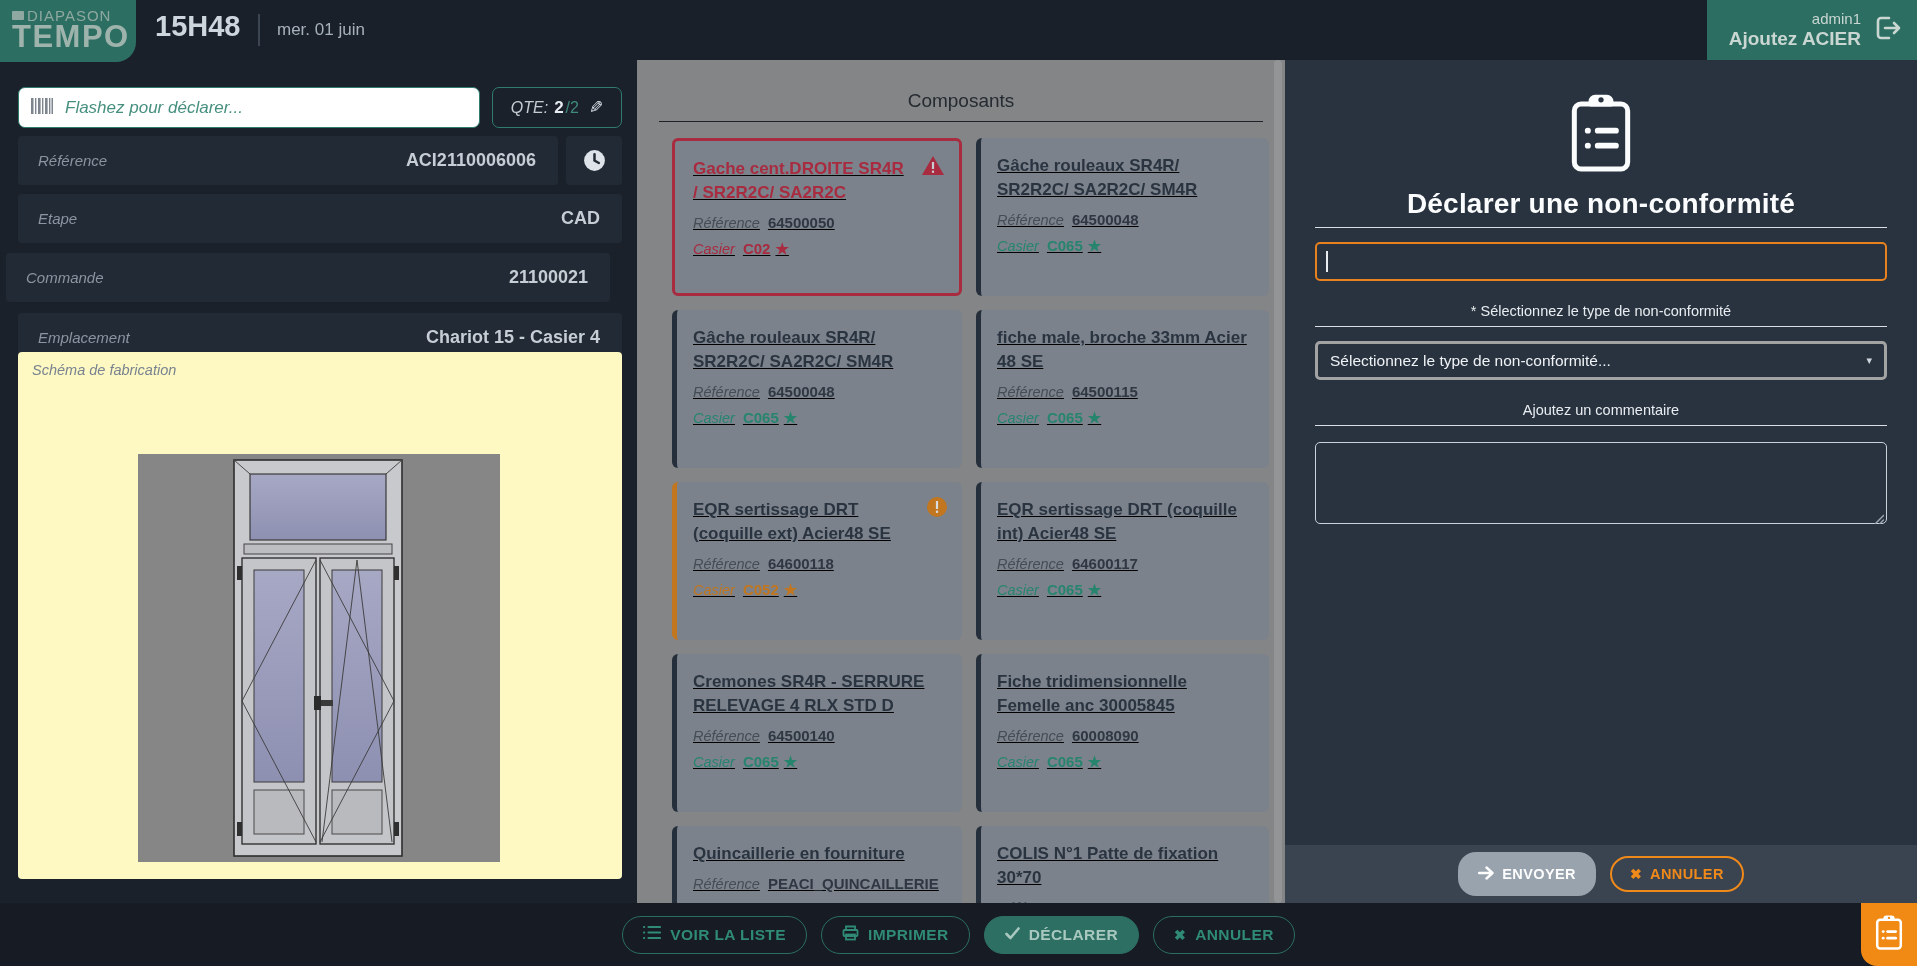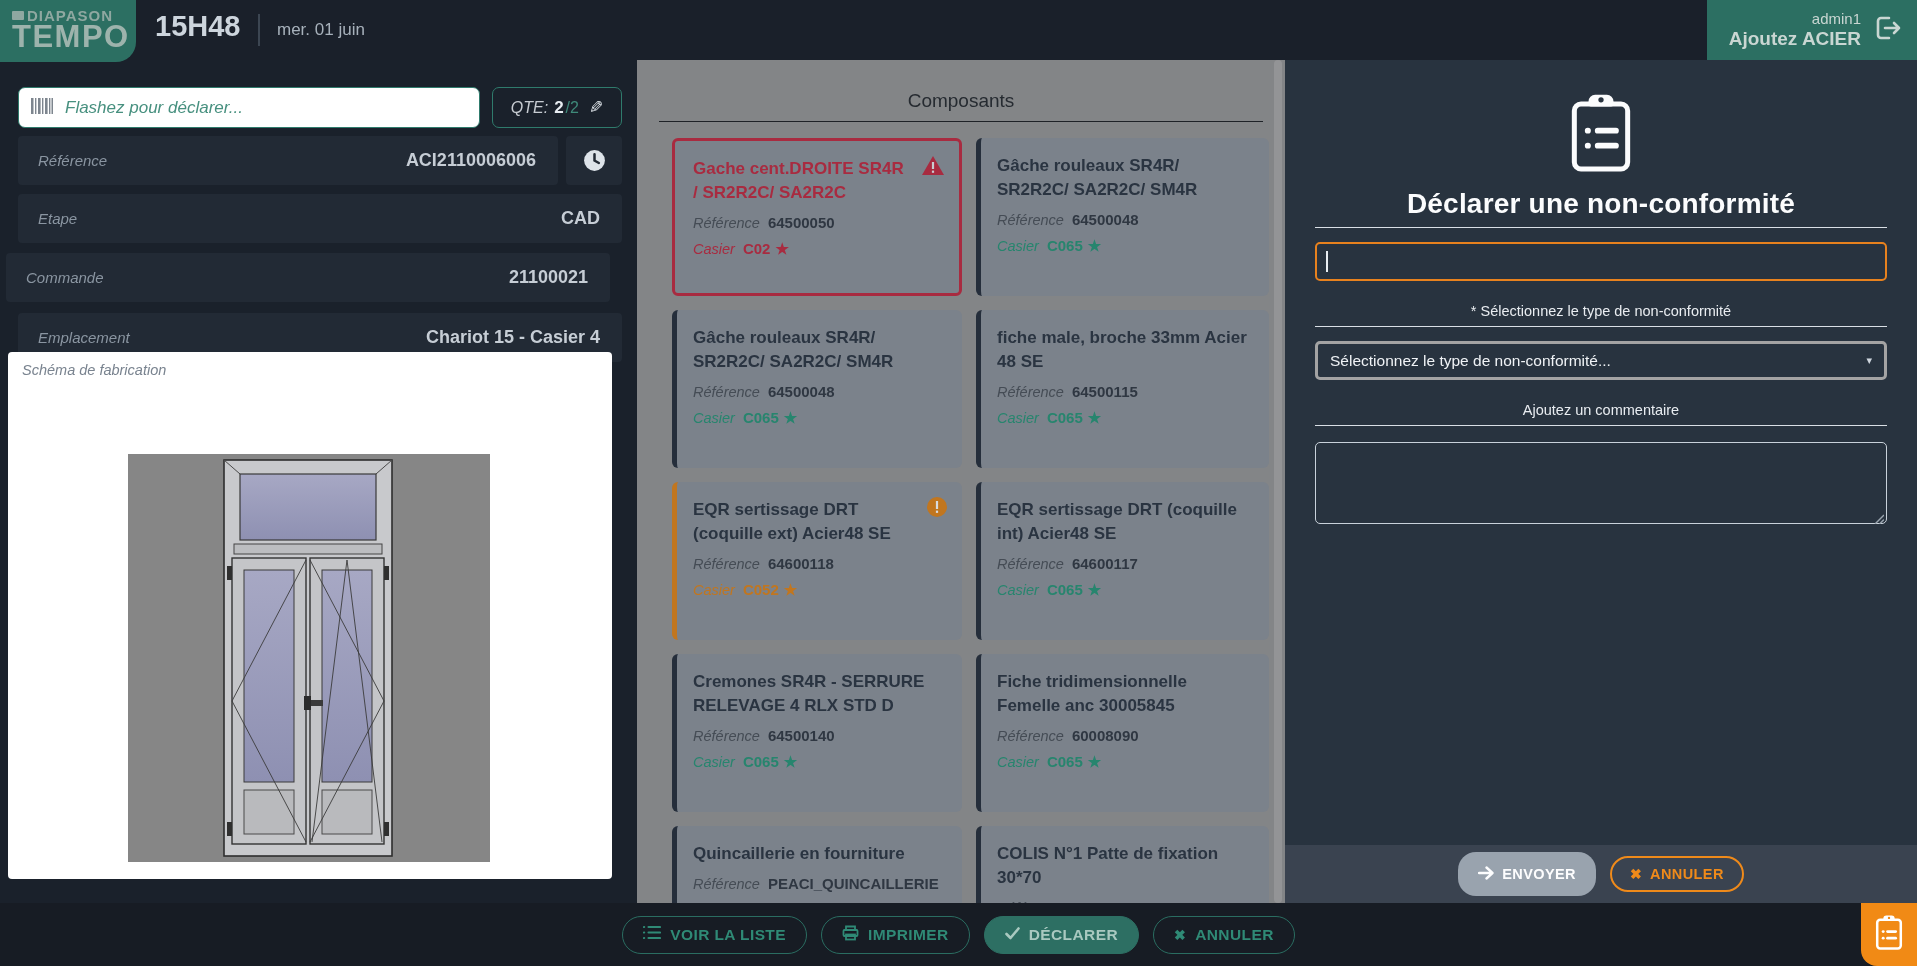--- a/index.html
+++ b/index.html
@@ -3,21 +3,21 @@
 <meta charset="utf-8">
 <style>
   * { margin:0; padding:0; box-sizing:border-box; }
   html,body { width:1917px; height:966px; overflow:hidden;
     font-family:"Liberation Sans", sans-serif; background:#1a212b; }
 
   
   .topbar { position:absolute; left:0; top:0; width:1917px; height:60px; background:#1a202a; }
   .logo-block { position:absolute; left:0; top:0; width:136px; height:62px; background:#2c6f62;
     border-bottom-right-radius:20px; padding:7px 0 0 12px; z-index:5; }
-  .logo-line1 { font-size:15px; font-weight:bold; color:#8fa8a1; letter-spacing:1px; display:flex; align-items:center; gap:3px;}
+  .logo-line1 { font-size:15px; font-weight:normal; color:#8fa8a1; letter-spacing:1px; display:flex; align-items:center; gap:3px;}
   .logo-line2 { font-size:31px; font-weight:bold; color:#9db3ac; letter-spacing:1.5px; line-height:.85; }
   .logo-mark { display:inline-block; width:12px; height:9px; background:#8fa8a1; border-radius:1px; }
   .clock-time { position:absolute; left:155px; top:10px; font-size:29px; font-weight:bold; color:#cdd5dd; }
   .top-sep { position:absolute; left:258px; top:14px; width:2px; height:32px; background:#3c4652; }
   .clock-date { position:absolute; left:277px; top:20px; font-size:17px; color:#a7b1bb; }
   .user-block { position:absolute; right:0; top:0; width:210px; height:60px; background:#2c6f62;
     display:flex; align-items:center; justify-content:flex-end; gap:12px; padding-right:14px; }
   .user-names { text-align:right; color:#c9d6d2; line-height:1.15; }
   .user-name { font-size:15px; }
   .user-station { font-size:19px; font-weight:bold; }
@@ -33,32 +33,32 @@
   .qte-label { font-style:italic; font-size:16px; color:#c7ccd2; }
   .qte-cur { font-size:17px; font-weight:bold; color:#e8edf2; }
   .qte-tot { font-size:16px; color:#3f8a7a; margin-left:-4px; }
   .pencil { color:#dfe5ea; font-size:17px; transform:scaleX(-1); display:inline-block; margin-left:4px;}
   .field-row { position:absolute; background:#222a35; border-radius:4px; height:49px;
     display:flex; align-items:center; justify-content:space-between; padding:0 22px 0 20px; }
   .field-label { font-style:italic; font-size:15px; color:#8a95a1; }
   .field-value { font-size:18px; font-weight:bold; color:#c6cdd5; }
   .clock-btn { position:absolute; left:566px; top:136px; width:56px; height:49px; background:#222a35;
     border-radius:4px; display:flex; align-items:center; justify-content:center; }
-  .schema-panel { position:absolute; left:8px; top:352px; width:604px; height:527px;
-    background:#ffffff; border-radius:4px; padding:10px 14px; }
+  .schema-panel { position:absolute; left:18px; top:352px; width:604px; height:527px;
+    background:#fef9c3; border-radius:4px; padding:10px 14px; }
   .schema-label { font-style:italic; font-size:14.5px; color:#79838f; }
   .schema-img { position:absolute; left:120px; top:102px; width:362px; height:408px; }
 
   
   .mid-panel { position:absolute; left:637px; top:60px; width:648px; height:843px; background:#838587; }
   .mid-title { text-align:center; font-size:19px; color:#262b31; padding-top:30px; }
   .mid-rule { width:604px; margin:9px auto 0 auto; border-top:1.5px solid #1e2227; }
   .cards { display:grid; grid-template-columns:290px 293px; gap:14px; padding:16px 0 0 35px; }
   .comp-card { position:relative; background:#7b828b; border-radius:6px; border-left:5px solid #252e3b;
-    min-height:158px; padding:16px 16px 12px 16px; }
+    min-height:158px; padding:16px 16px 12px 16px;text-decoration:underline; }
   .card-title { font-size:17px; font-weight:bold; color:#2a3441; line-height:1.4; }
   .card-line { margin-top:9px; font-size:14.5px; }
   .card-line:first-of-type { margin-top:12px; }
   .lbl-it { font-style:italic; color:#454c55; margin-right:8px; }
   .card-ref { font-weight:bold; color:#2f3742; font-size:15px; }
   .card-casier .lbl-it { color:#27856e; }
   .card-casier .val { font-weight:bold; color:#27856e; font-size:15px; }
   .card-star { font-size:15px; margin-left:5px; }
   .warn-badge { position:absolute; top:14px; right:14px; }
   .comp-card.state-error { border:3px solid #a82b40; border-left-width:3px; padding-left:18px; }

